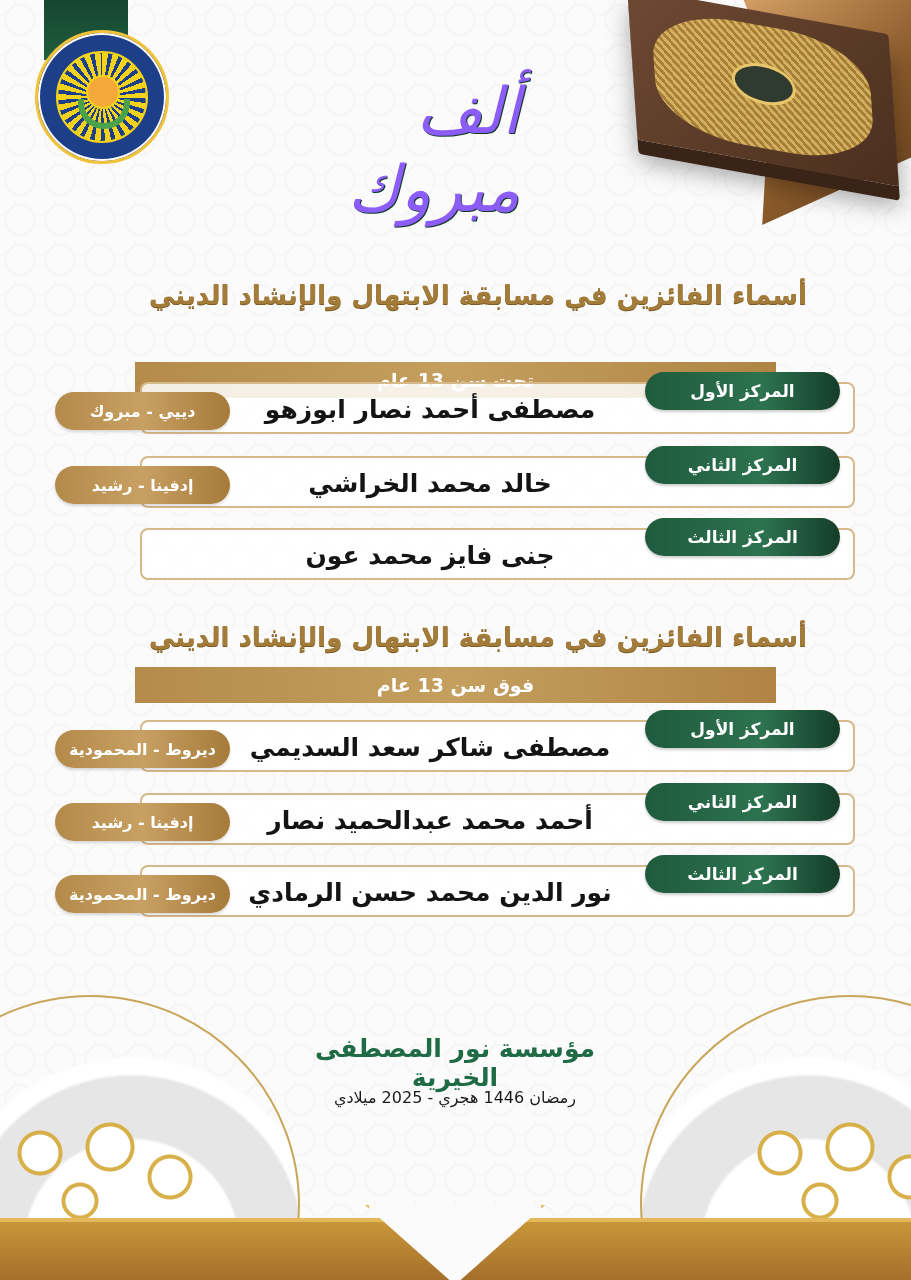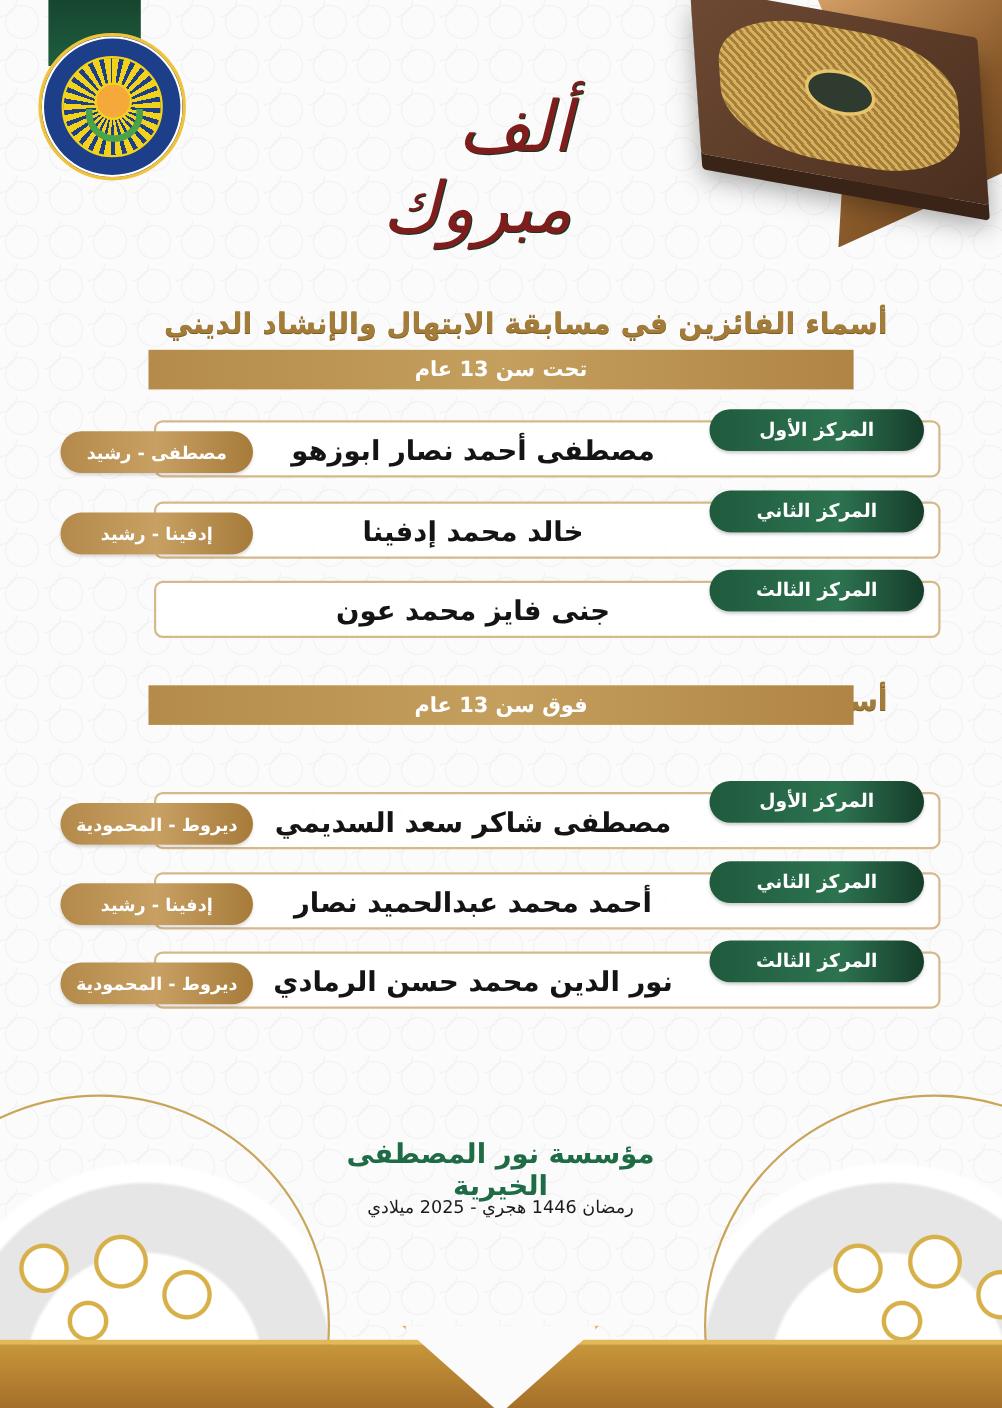--- a/index.html
+++ b/index.html
@@ -39,22 +39,22 @@
     }
     .logo .hands {
       position: absolute; left: 40px; top: 66px; width: 52px; height: 30px;
       border-radius: 0 0 26px 26px; border: 6px solid #4aa34a; border-top: none;
     }
 
     
     .calligraphy {
       position: absolute; left: 280px; top: 92px; width: 240px; height: 120px;
       display: flex; align-items: center; justify-content: center;
-      font-family: Liberation Sans, sans-serif; font-size: 64px; font-style: italic;
-      color: #7f1d1d; letter-spacing: -2px;
+      font-family: Liberation Mono, monospace; font-size: 64px; font-style: italic;
+      color: #8b5cf6; letter-spacing: -2px;
       text-shadow: 1px 1px 0 #0e3b24;
     }
 
     
     .book-bg {
       position: absolute; left: 725px; top: 0; width: 186px; height: 225px;
       background: linear-gradient(135deg, #d9a46a, #8a5a2a 60%, #6a4220);
       clip-path: polygon(10% 0, 100% 0, 100% 70%, 20% 100%, 25% 30%);
     }
     .book {
@@ -81,20 +81,21 @@
       font-family: "DejaVu Sans", sans-serif; font-weight: bold; font-size: 26px;
       color: #a37c3a; letter-spacing: -0.5px;
       text-shadow: 0 1px 0 #7b5a22;
     }
     .section-bar {
       position: absolute; left: 135px; width: 641px; height: 36px;
       background: linear-gradient(90deg, #b48b4a, #c49f5e 50%, #b08445);
       color: #fff; font-weight: bold; font-size: 19px;
       display: flex; align-items: center; justify-content: center;
       letter-spacing: 2px;
+      margin-top: 44px;
     }
 
     
     .winner-row { position: absolute; left: 55px; width: 800px; height: 62px; }
     .winner-card {
       position: absolute; left: 85px; top: 10px; width: 715px; height: 52px;
       border: 2px solid #d6b98a; border-radius: 8px;
       background: rgba(255,255,255,0.85);
     }
     .winner-name {
@@ -183,26 +184,26 @@
   <div class="medallion"></div>
 </div>
 
 <div class="section-title" style="top:280px;">أسماء الفائزين في مسابقة الابتهال والإنشاد الديني</div>
 <div class="section-bar" style="top:318px;">تحت سن 13 عام</div>
 
 <div class="winner-row" style="top:372px;">
   <div class="winner-card"></div>
   <div class="winner-name">مصطفى أحمد نصار ابوزهو</div>
   <div class="rank-pill">المركز الأول</div>
-  <div class="place-pill">مصطفى - رشيد</div>
+  <div class="place-pill">دييي - مبروك</div>
 </div>
 
 <div class="winner-row" style="top:446px;">
   <div class="winner-card"></div>
-  <div class="winner-name">خالد محمد إدفينا</div>
+  <div class="winner-name">خالد محمد الخراشي</div>
   <div class="rank-pill">المركز الثاني</div>
   <div class="place-pill">إدفينا - رشيد</div>
 </div>
 
 <div class="winner-row" style="top:518px;">
   <div class="winner-card"></div>
   <div class="winner-name">جنى فايز محمد عون</div>
   <div class="rank-pill">المركز الثالث</div>
 </div>
 

